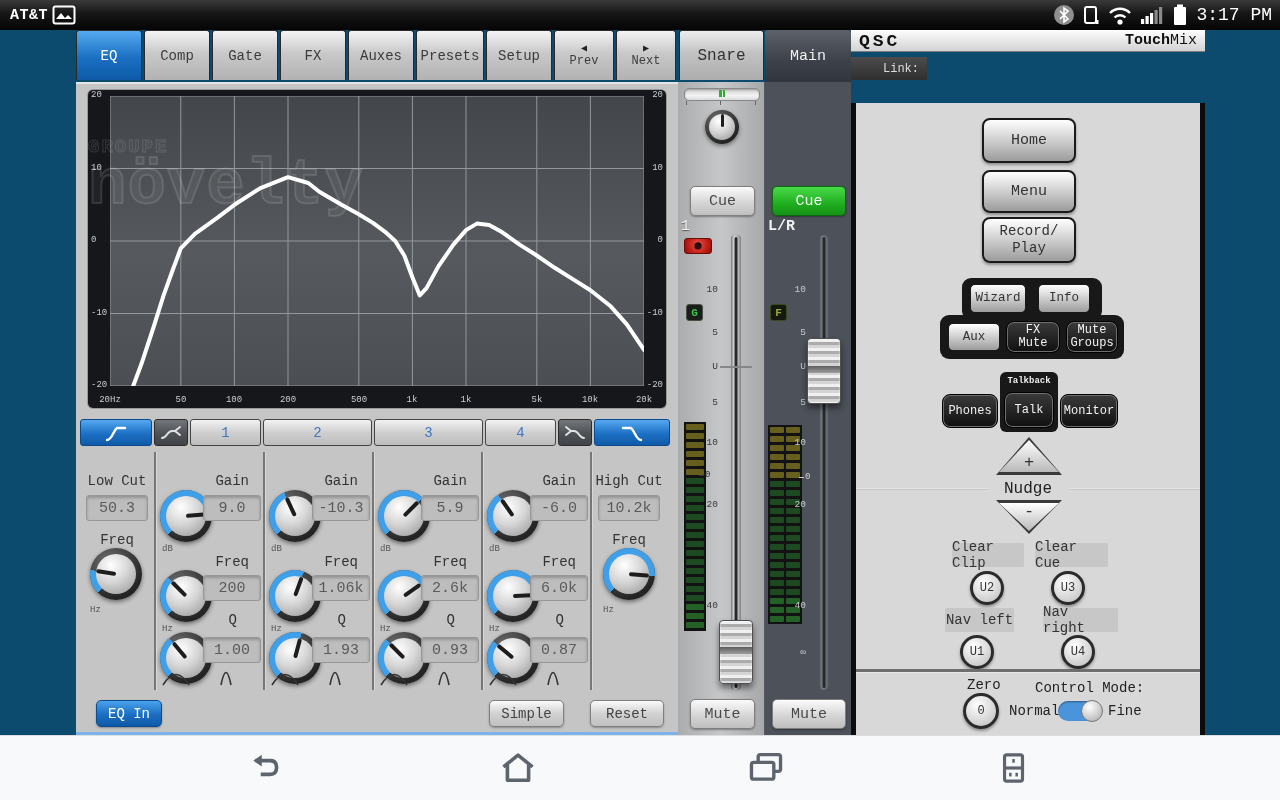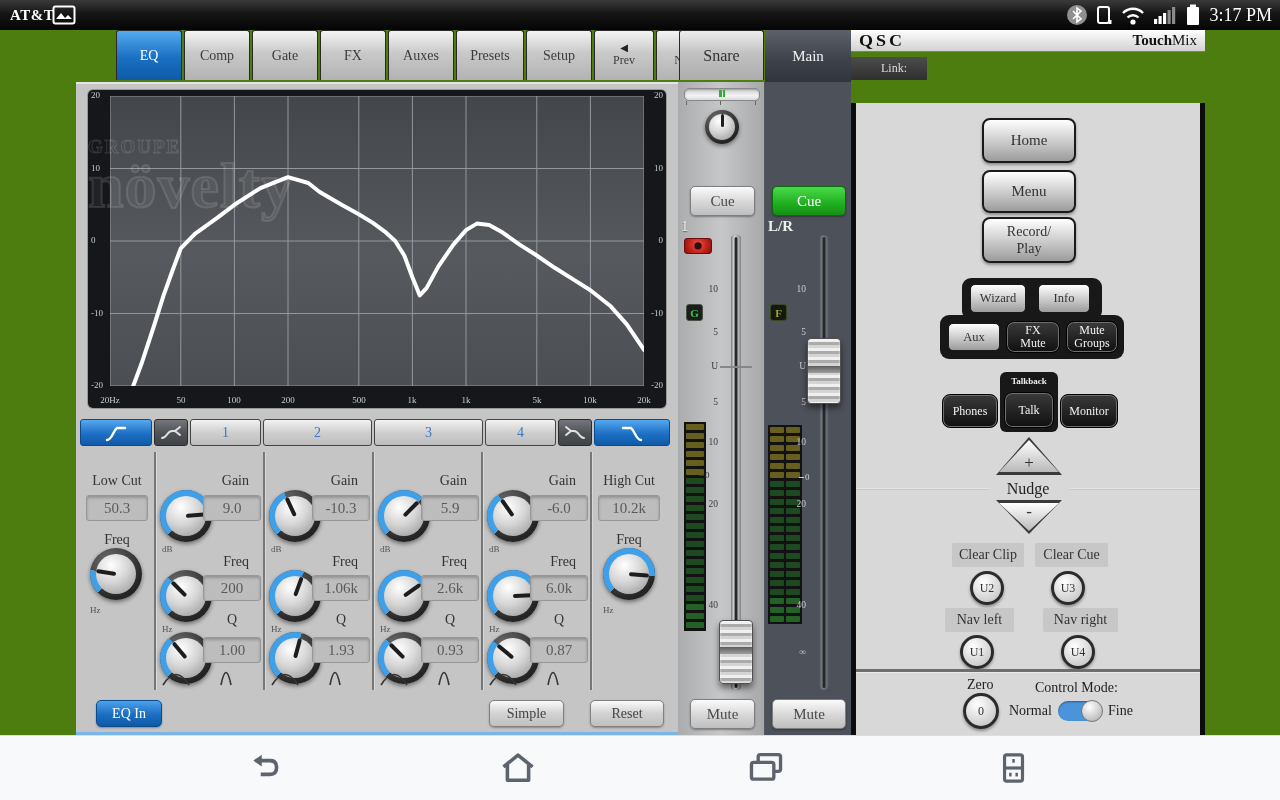--- a/index.html
+++ b/index.html
@@ -1,29 +1,29 @@
 <!DOCTYPE html>
 <html style="--knob-arc: #3f9fe8; --toggle-blue: #4a94dc; --scene-blue: #4db3ef; --cue-green-dk: #0c6b0c;"><head>
 <meta charset="utf-8">
 <style>
   html,body{margin:0;padding:0;background:#000;}
-  .stage{position:relative;width:1280px;height:800px;background:#4d7c0f;overflow:hidden;
-         font-family:Liberation Serif, serif;-webkit-font-smoothing:antialiased;}
+  .stage{position:relative;width:1280px;height:800px;background:#0c4a6e;overflow:hidden;
+         font-family:Liberation Mono, monospace;-webkit-font-smoothing:antialiased;}
   .abs{position:absolute;}
 
   
   .statusbar{position:absolute;left:0;top:0;width:1280px;height:30px;
     background:linear-gradient(#3a3a3a,#161616 45%,#050505);display:flex;align-items:center;
     color:#fff;}
   .carrier{font-size:15px;font-weight:bold;margin-left:10px;letter-spacing:0.5px;}
   .sb-right{margin-left:auto;display:flex;align-items:center;gap:7px;padding-right:8px;}
   .sb-time{font-size:18px;color:#fff;}
 
   
-  .tabbar{position:absolute;left:76px;top:30px;height:52px;display:flex;gap:2px;margin-left:40px;}
+  .tabbar{position:absolute;left:76px;top:30px;height:52px;display:flex;gap:2px;}
   .tab{height:50px;border:1px solid #2a2a2a;border-bottom:none;border-radius:3px 3px 0 0;
     background:linear-gradient(#f4f4f4,#c9c9c9 45%,#b2b2b2);
     display:flex;flex-direction:column;align-items:center;justify-content:center;
     font-size:14px;color:#3c3c3c;box-sizing:border-box;cursor:default;}
   .tab.active{background:linear-gradient(#55aaf0,#1a6fc2 55%,#0f5aa8);color:#fff;}
   .tab .arrow{font-size:10px;line-height:10px;color:#222;}
   .tab.small{font-size:12px;}
   .tab-snare{position:absolute;left:679px;top:30px;width:85px;height:50px;border:1px solid #2a2a2a;border-bottom:none;
     background:linear-gradient(#ededed,#c2c2c2 45%,#adadad);display:flex;align-items:center;justify-content:center;
     font-size:16px;color:#333;border-radius:3px 3px 0 0;box-sizing:border-box;}
@@ -123,21 +123,21 @@
 
   
   .remote{position:absolute;left:851px;top:30px;width:354px;height:705px;}
   .r-head{position:absolute;left:0;top:0;width:354px;height:22px;background:linear-gradient(#fefefe,#d2d2d2);
     border-bottom:1px solid #7d7d7d;display:flex;align-items:center;box-sizing:border-box;}
   .qsc-logo{margin-left:8px;font-size:18px;font-weight:800;letter-spacing:3px;color:#111;transform:scaleY(0.92);}
   .touchmix{margin-left:auto;margin-right:8px;font-size:15px;color:#111;}
   .touchmix .bold{font-weight:bold;}
   .r-row{position:absolute;left:0;width:354px;height:23px;display:flex;}
   .r-row .lab{width:76px;background:linear-gradient(#4c4c4c,#2f2f2f);color:#ddd;font-size:12px;
-    display:flex;align-items:center;justify-content:flex-end;padding-right:20px;box-sizing:border-box;}
+    display:flex;align-items:center;justify-content:flex-end;padding-right:8px;box-sizing:border-box;}
   .r-row .val{flex:1;display:flex;align-items:center;padding-left:12px;font-size:13px;position:relative;}
   .link-val{background:linear-gradient(#a6a6a6,#8e8e8e);color:#f6f6f6;}
   .scene-val{background:#454545;color:var(--scene-blue);}
   .check{position:absolute;right:8px;top:3px;width:16px;height:16px;border-radius:50%;
     background:radial-gradient(circle at 35% 30%,#7bf07b,#1fae1f 70%);border:1px solid #0d7a0d;box-sizing:border-box;
     color:#fff;font-size:10px;line-height:14px;text-align:center;font-weight:bold;}
   .r-body{position:absolute;left:0;top:73px;width:354px;height:632px;background:#d8d8d8;
     border-left:5px solid #0c0c0c;border-right:5px solid #0c0c0c;box-sizing:border-box;}
   .rb{position:absolute;border-radius:8px;border:2px solid #1a1a1a;box-sizing:border-box;
     background:linear-gradient(#ffffff,#c9c9c9 55%,#9c9c9c);display:flex;align-items:center;justify-content:center;

